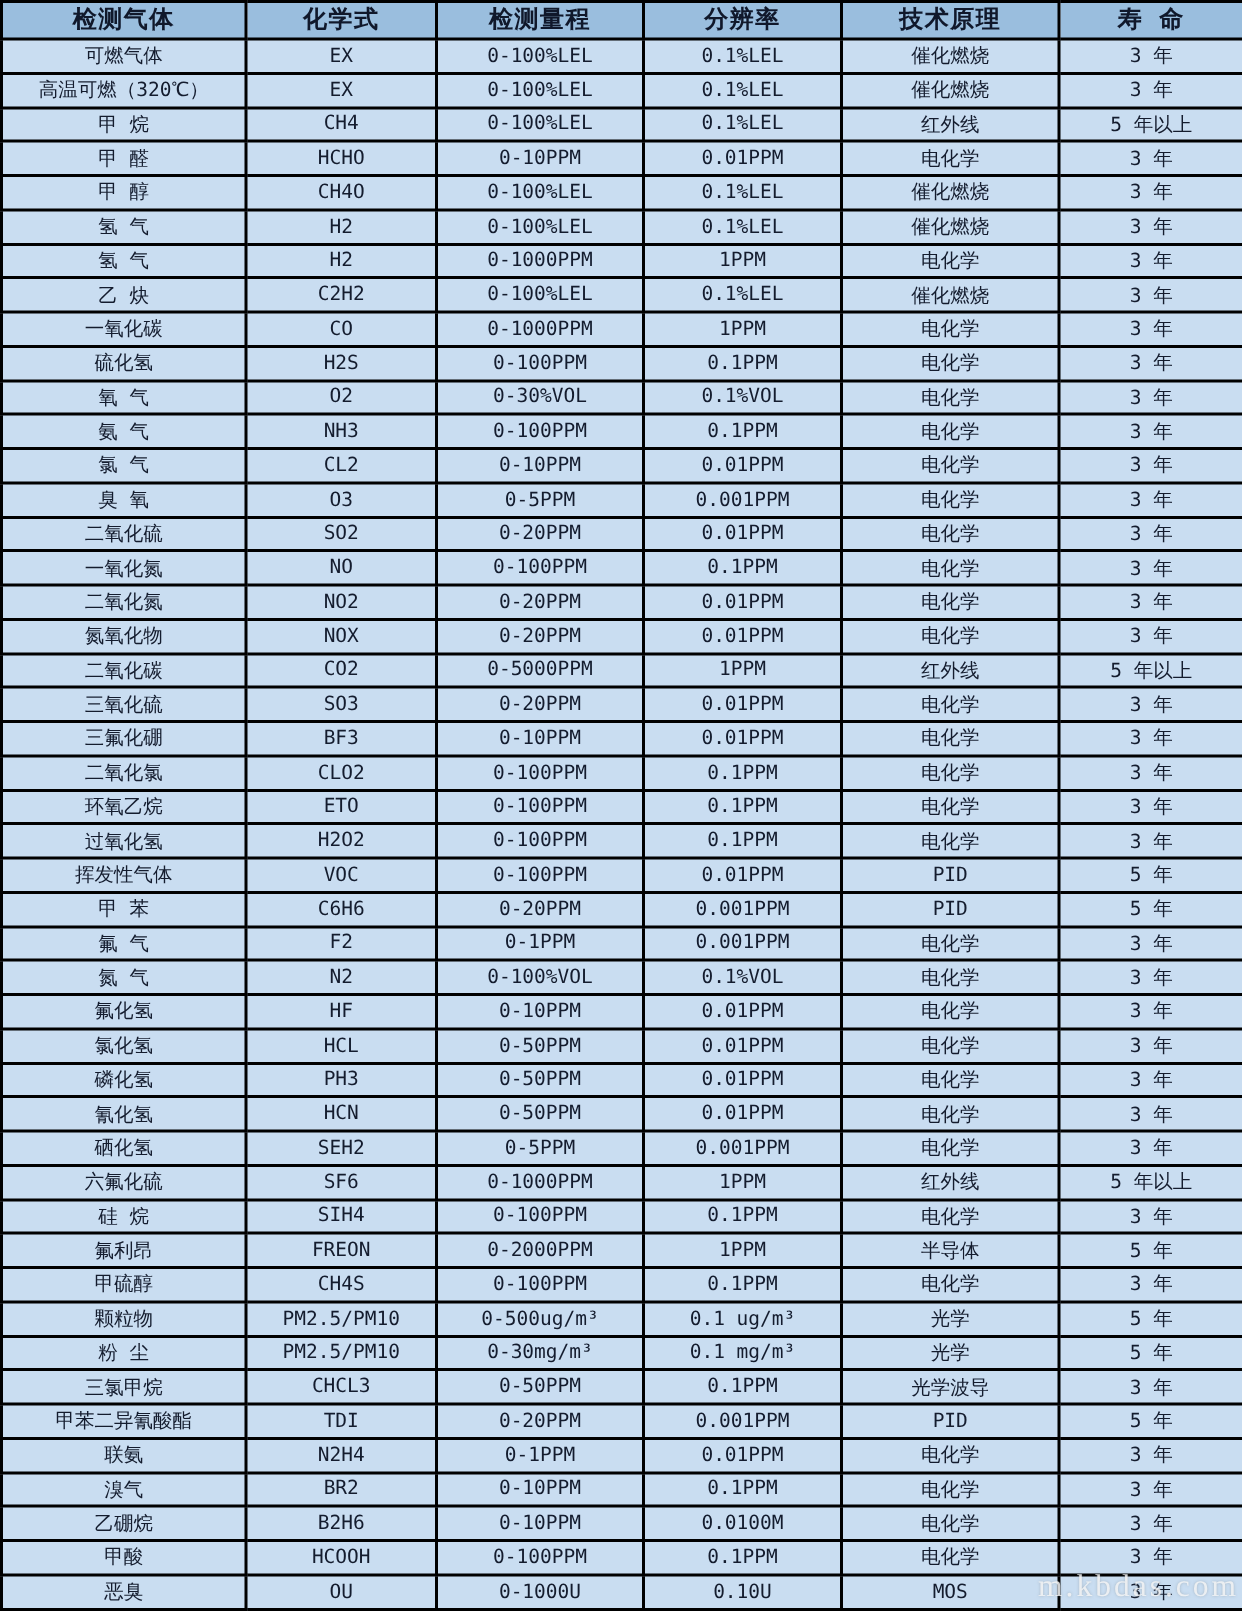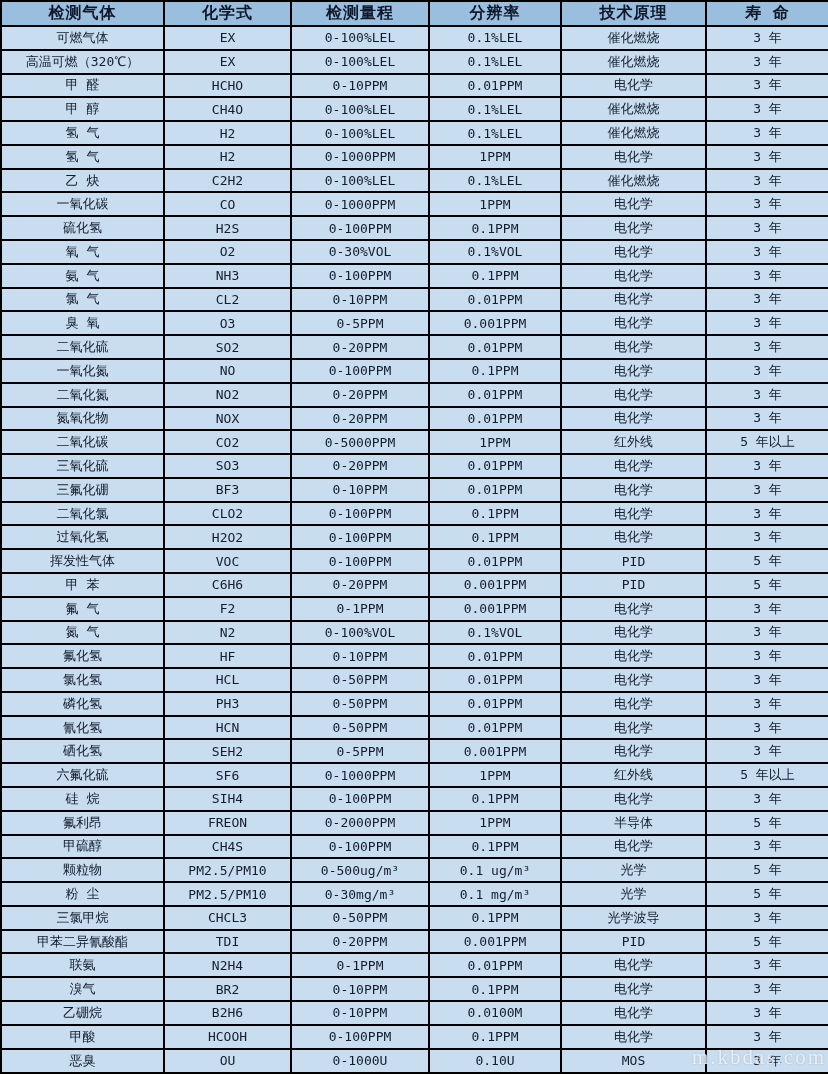--- a/index.html
+++ b/index.html
@@ -89,20 +89,28 @@
         </tr>
         <tr>
           <td>高温可燃（320℃）</td>
           <td>EX</td>
           <td>0-100%LEL</td>
           <td>0.1%LEL</td>
           <td>催化燃烧</td>
           <td>3 年</td>
         </tr>
         <tr>
+          <td>甲 烷</td>
+          <td>CH4</td>
+          <td>0-100%LEL</td>
+          <td>0.1%LEL</td>
+          <td>红外线</td>
+          <td>5 年以上</td>
+        </tr>
+        <tr>
           <td>甲 醛</td>
           <td>HCHO</td>
           <td>0-10PPM</td>
           <td>0.01PPM</td>
           <td>电化学</td>
           <td>3 年</td>
         </tr>
         <tr>
           <td>甲 醇</td>
           <td>CH4O</td>
@@ -241,20 +249,28 @@
         </tr>
         <tr>
           <td>二氧化氯</td>
           <td>CLO2</td>
           <td>0-100PPM</td>
           <td>0.1PPM</td>
           <td>电化学</td>
           <td>3 年</td>
         </tr>
         <tr>
+          <td>环氧乙烷</td>
+          <td>ETO</td>
+          <td>0-100PPM</td>
+          <td>0.1PPM</td>
+          <td>电化学</td>
+          <td>3 年</td>
+        </tr>
+        <tr>
           <td>过氧化氢</td>
           <td>H2O2</td>
           <td>0-100PPM</td>
           <td>0.1PPM</td>
           <td>电化学</td>
           <td>3 年</td>
         </tr>
         <tr>
           <td>挥发性气体</td>
           <td>VOC</td>

